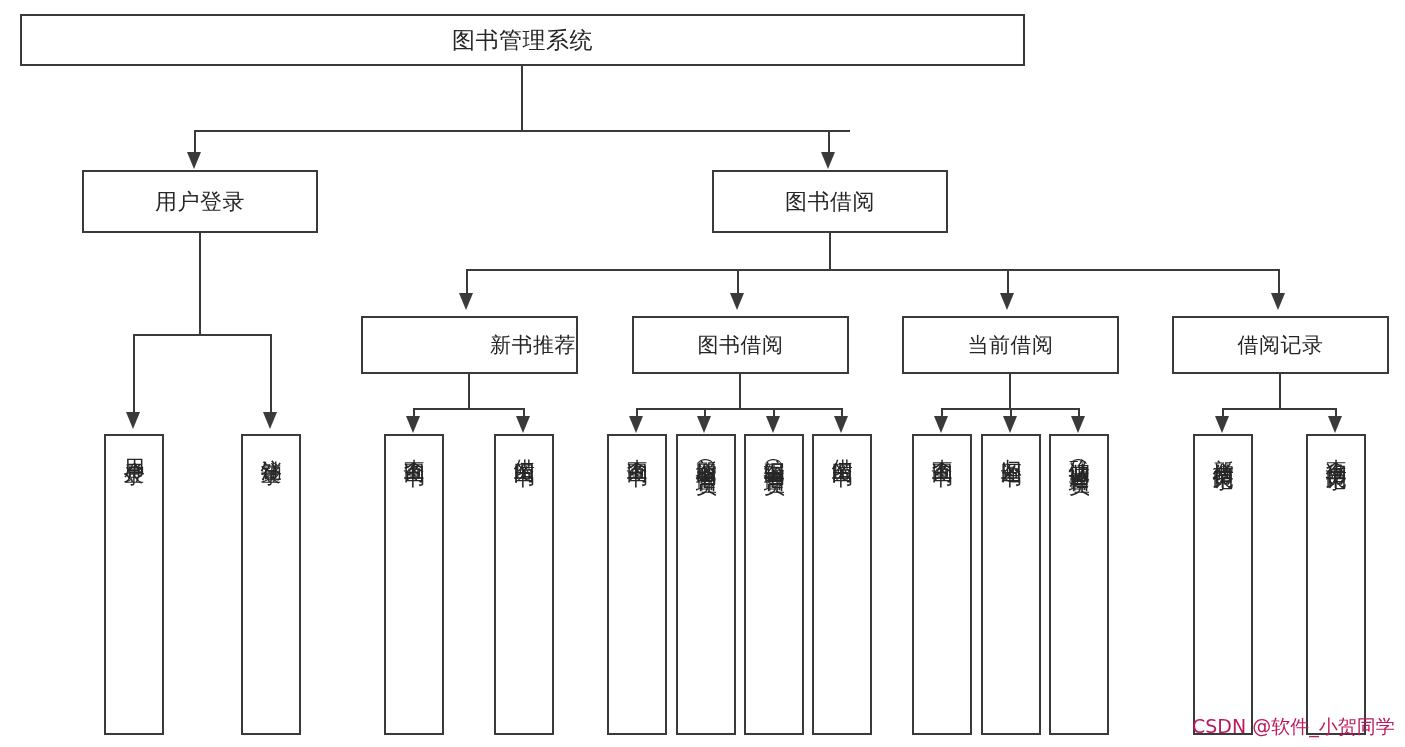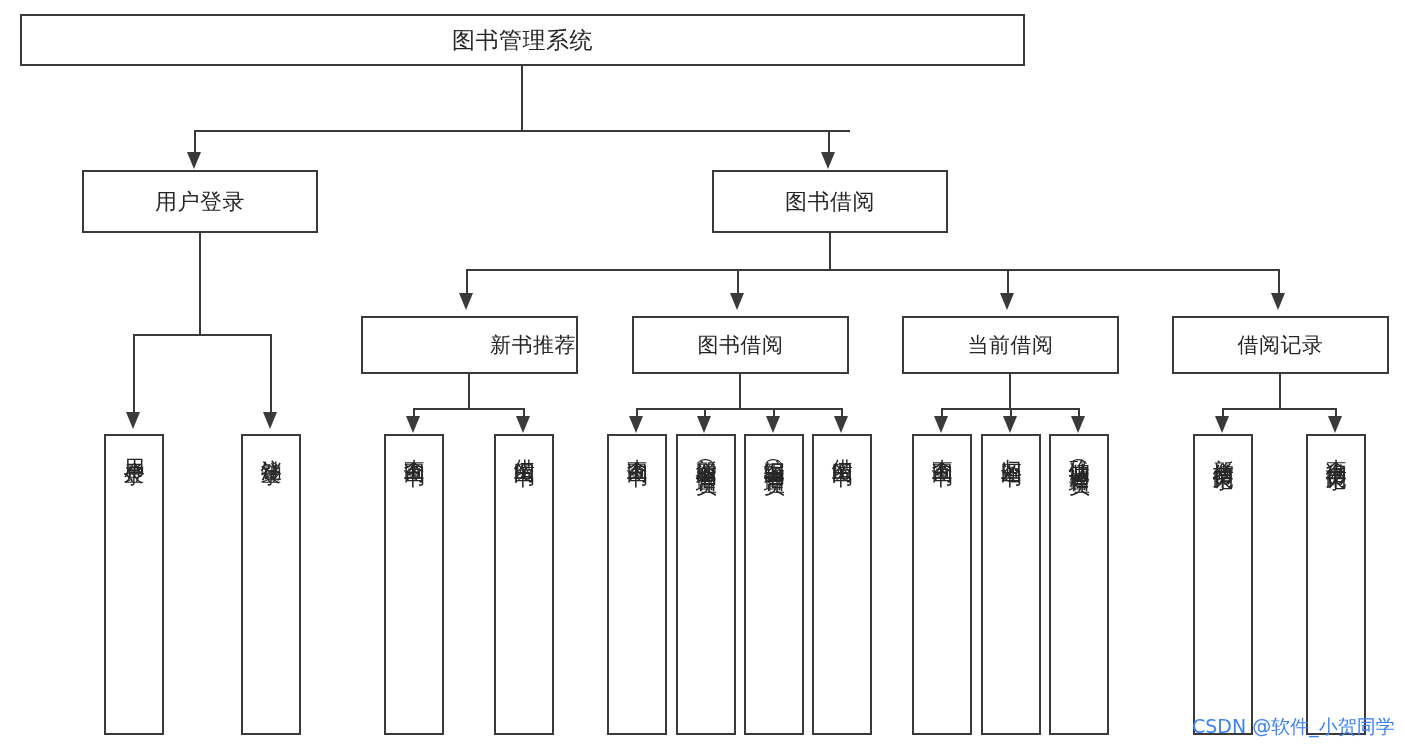--- a/index.html
+++ b/index.html
@@ -66,21 +66,21 @@
     width: 0;
     height: 0;
     border-left: 7px solid transparent;
     border-right: 7px solid transparent;
     border-top: 17px solid #3a3a3a;
     z-index: 2;
   }
   
   #watermark {
     position: absolute;
-    color: #3b82f6;
+    color: #be185d;
     font-size: 19px;
     white-space: pre;
     z-index: 9;
     pointer-events: none;
   }
 </style>
 </head>
 <body>
 
 <div id="canvas">

